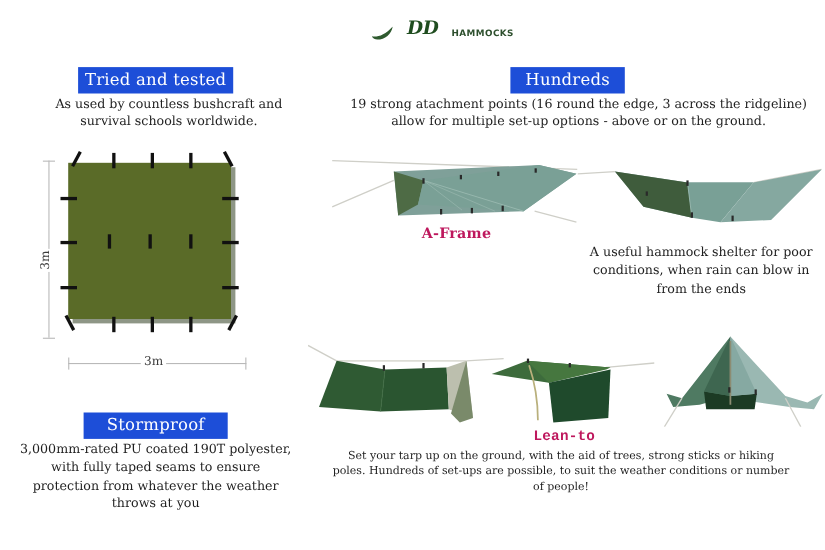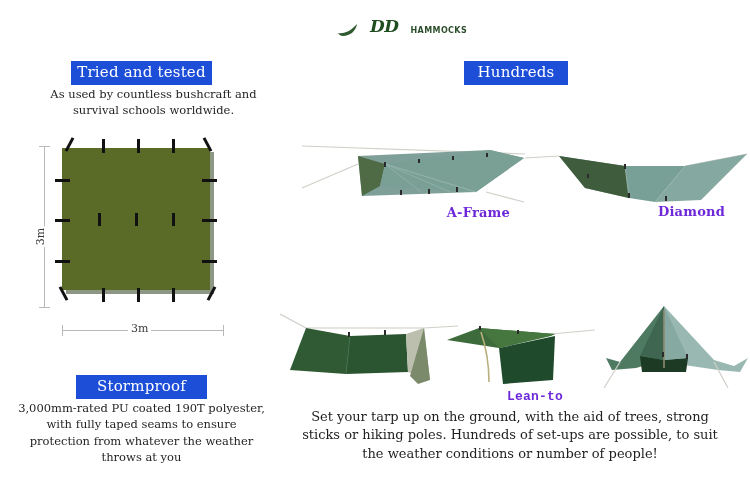--- a/index.html
+++ b/index.html
@@ -34,27 +34,27 @@
 
   
   .copy{
     position:absolute;text-align:center;
     font-family:"DejaVu Serif", serif;
     color:#1f1f1f;line-height:1.42;
   }
   #copy-tried{left:38px;top:86px;width:231px;font-size:11.5px;}
   #copy-versatile{left:316px;top:86px;width:420px;font-size:11.5px;}
   #copy-storm{left:18px;top:400px;width:247px;font-size:11.5px;}
-  #copy-bottom{left:300px;top:408px;width:420px;font-size:13px;}
+  #copy-bottom{left:300px;top:408px;width:420px;font-size:10px;}
 
   
   .setup-title{
-    position:absolute;text-align:right;
+    position:absolute;text-align:center;
     font-family:"DejaVu Serif", serif;font-weight:bold;
-    font-size:13px;color:#6d28d9;letter-spacing:0.2px;
+    font-size:13px;color:#be185d;letter-spacing:0.2px;
   }
   .setup-desc{
     position:absolute;text-align:center;
     font-family:"DejaVu Serif", serif;font-size:11.5px;
     color:#1f1f1f;line-height:1.42;
   }
   #t-aframe{left:320px;top:205px;width:190px;}
   #d-aframe{left:305px;top:222px;width:220px;}
   #t-diamond{left:545px;top:204px;width:180px;}
   #d-diamond{left:535px;top:221px;width:205px;}
@@ -104,20 +104,21 @@
       </svg>
     </span>
     <span class="logo-dd">DD</span>
     <span class="logo-word">HAMMOCKS</span>
   </div>
 
   <div class="badge" id="badge-tried">Tried and tested</div>
   <div class="copy" id="copy-tried">As used by countless bushcraft and survival schools worldwide.</div>
 
   <div class="badge" id="badge-versatile">Hundreds</div>
+  <div class="copy" id="copy-versatile">19 strong atachment points (16 round the edge, 3 across the ridgeline) allow for multiple set-up options - above or on the ground.</div>
 
   <div class="tarp-diagram">
     <div class="tarp-shadow"></div>
     <div class="tarp-body"></div>
 
     <div class="tab" style="left:38px;top:-6px;width:3px;height:15px;transform:rotate(28deg);"></div>
     <div class="tab" style="left:72px;top:-4px;width:3px;height:14px;"></div>
     <div class="tab" style="left:107px;top:-4px;width:3px;height:14px;"></div>
     <div class="tab" style="left:142px;top:-4px;width:3px;height:14px;"></div>
     <div class="tab" style="left:176px;top:-6px;width:3px;height:15px;transform:rotate(-28deg);"></div>
@@ -185,21 +186,21 @@
       <polygon points="160,30 222,18 176,64 130,66" fill="#85a8a0"></polygon>
       <line x1="100" y1="30" x2="104" y2="62" stroke="#9ab9b0" stroke-width="0.8"></line>
       <g fill="#2a2a2a">
         <rect x="62" y="38" width="2" height="4"></rect>
         <rect x="99" y="28" width="2" height="5"></rect>
         <rect x="103" y="57" width="2" height="5"></rect>
         <rect x="140" y="60" width="2" height="5"></rect>
       </g>
     </svg>
   </div>
-  <div class="setup-title" id="t-diamond">Diamond</div>
+  <div class="setup-desc" id="d-diamond">A useful hammock shelter for poor conditions, when rain can blow in from the ends</div>
 
   <div class="illus" id="ill-ground">
     <svg width="178" height="86" viewBox="0 0 178 86">
       <line x1="0" y1="12" x2="26" y2="26" stroke="#cfcfc8" stroke-width="1.2"></line>
       <line x1="144" y1="26" x2="178" y2="24" stroke="#cfcfc8" stroke-width="1.2"></line>
       <line x1="26" y1="26" x2="144" y2="26" stroke="#ddddd6" stroke-width="1.6"></line>
       <polygon points="26,26 70,34 66,72 10,68" fill="#2f5a33"></polygon>
       <polygon points="70,34 126,32 128,70 66,72" fill="#2a5530"></polygon>
       <polygon points="126,32 144,26 150,78 128,70" fill="#bcbfae"></polygon>
       <polygon points="144,26 150,78 138,82 130,74" fill="#7a8a6a"></polygon>

